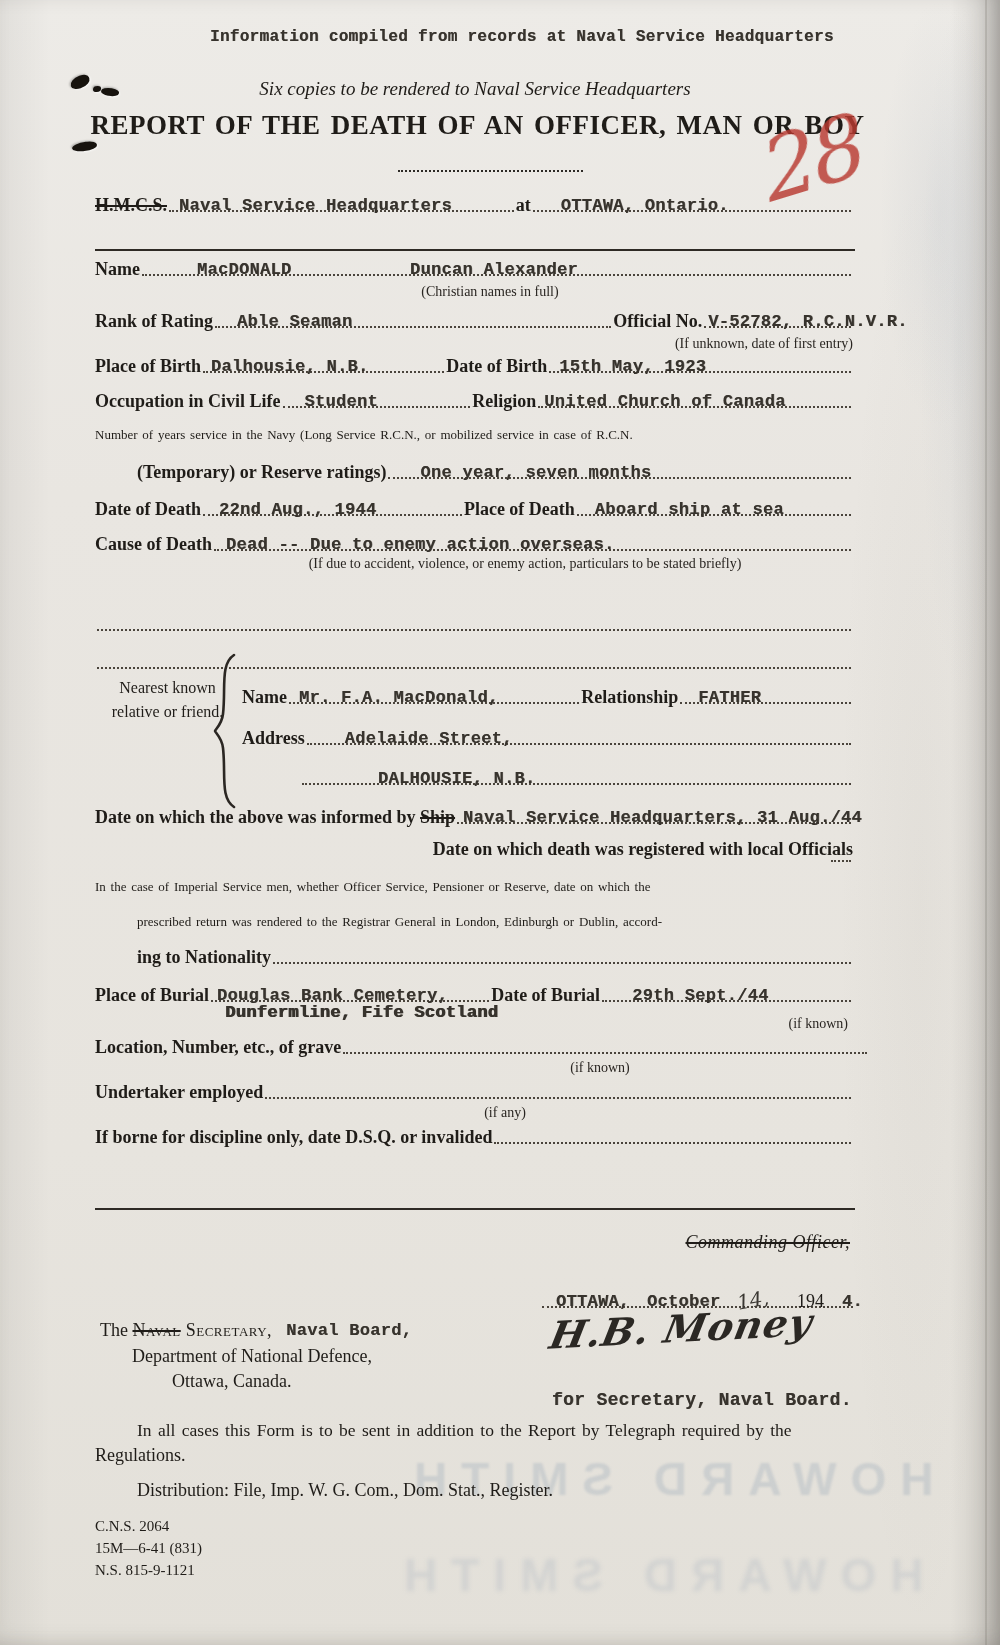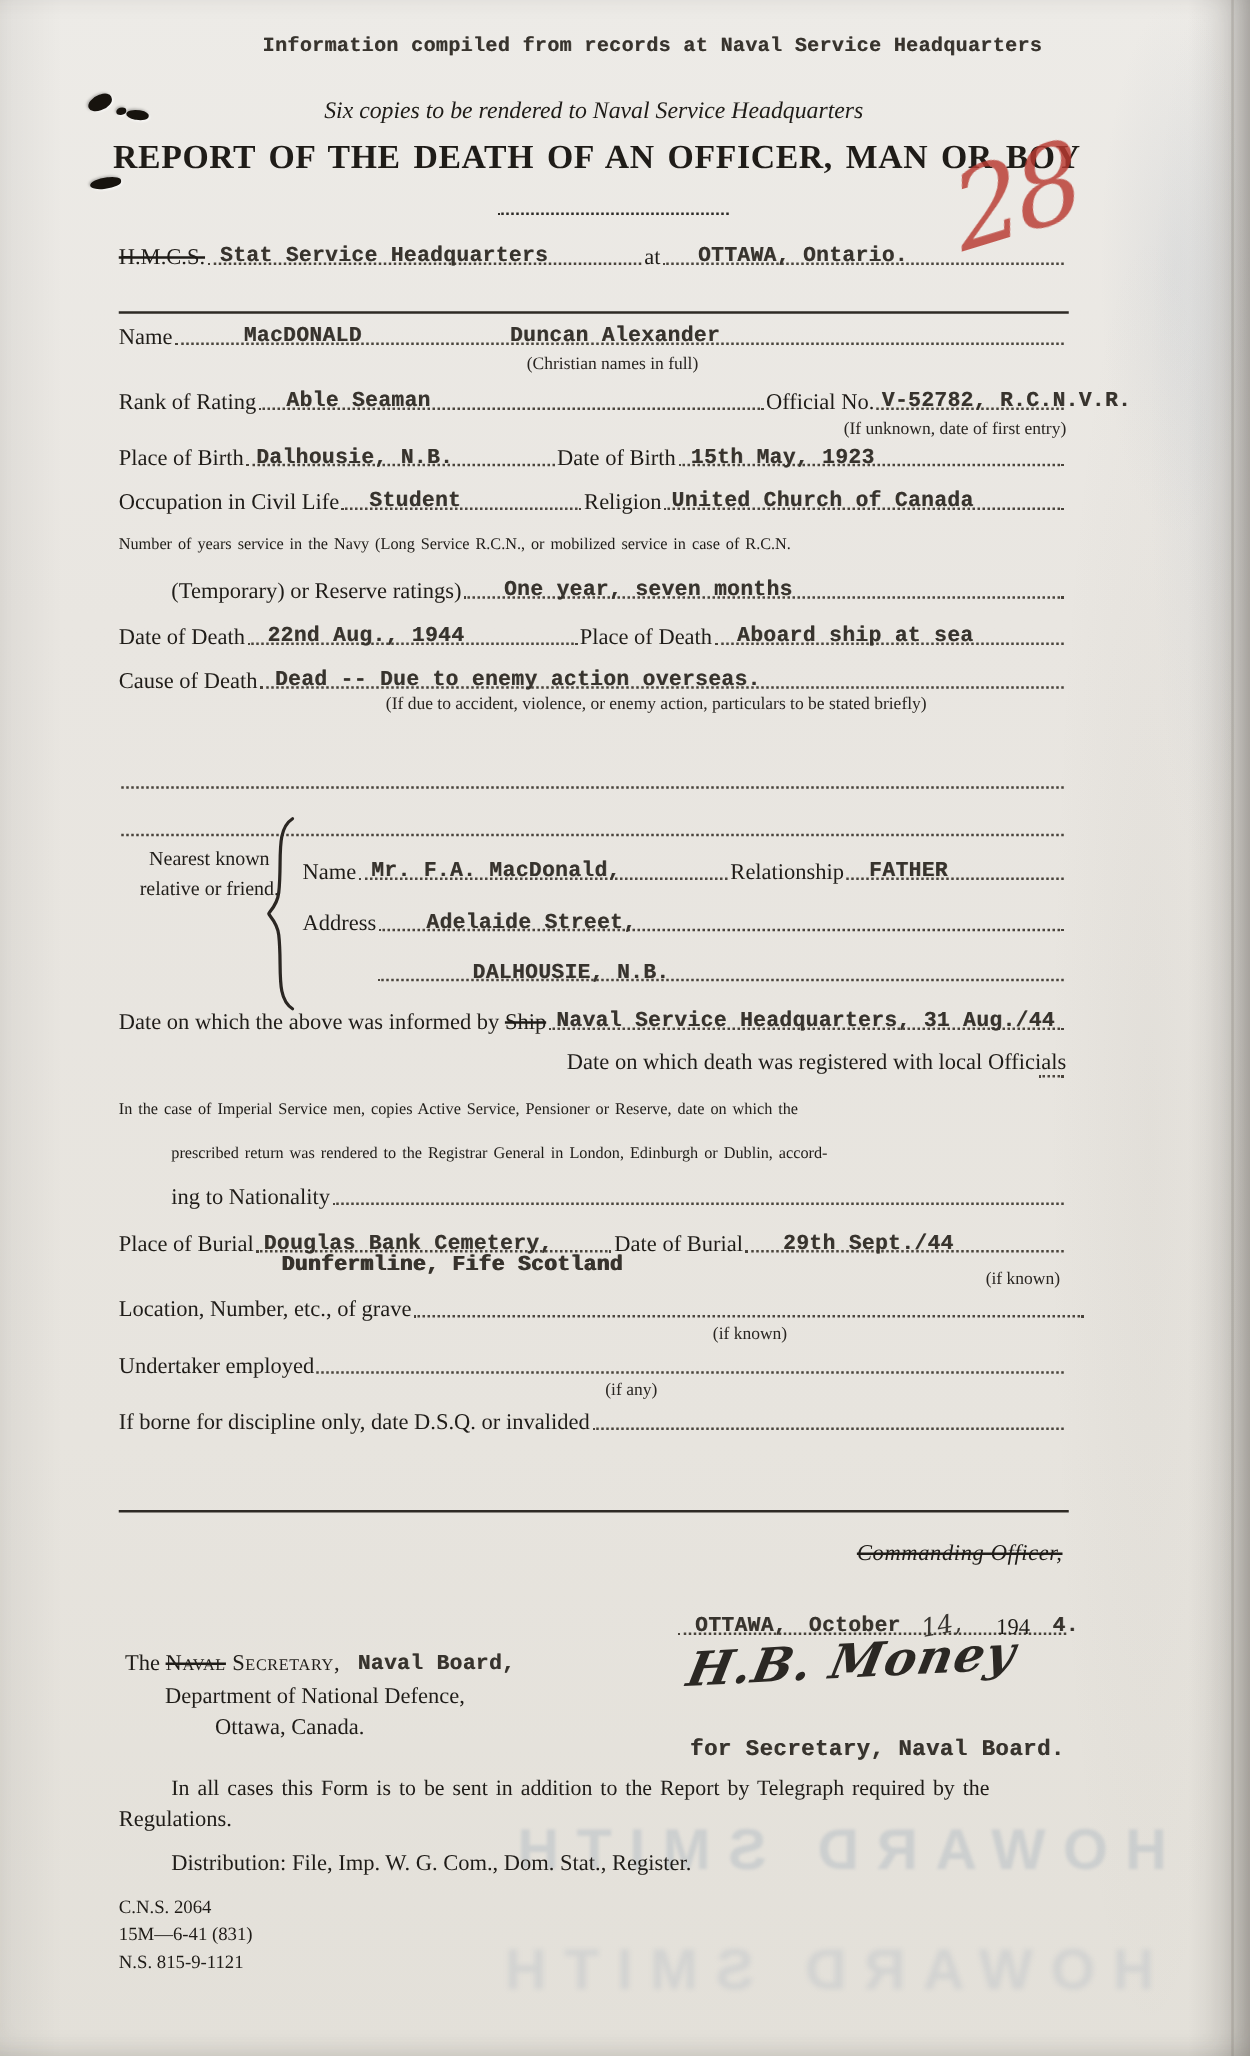--- a/index.html
+++ b/index.html
@@ -8,21 +8,21 @@
     font-family:"Liberation Serif",serif;color:#201d19;
     background:
       radial-gradient(closest-side at 94% 13%, rgba(165,175,188,0.16), transparent),
       radial-gradient(closest-side at 96% 21%, rgba(165,175,188,0.13), transparent),
       radial-gradient(closest-side at 92% 55%, rgba(120,115,105,0.05), transparent),
       linear-gradient(90deg, rgba(0,0,0,0.05), rgba(0,0,0,0) 5%, rgba(0,0,0,0) 95%, rgba(0,0,0,0.12)),
       linear-gradient(180deg,#edebe7 0%,#e9e6e1 30%,#e7e4de 70%,#e3e0d9 100%);
     box-shadow: inset -20px 0 26px -14px rgba(60,55,48,0.35), inset 0 -12px 22px -12px rgba(60,55,48,0.15);
   }
   .row{position:absolute;display:flex;align-items:flex-end;height:26px;}
-  .lbl{font-size:18px;line-height:22px;white-space:pre;color:#1f1c18;}
+  .lbl{font-size:18px;line-height:22px;white-space:pre;color:#1f1c18;font-weight:bold;}
   .dots{flex:1;border-bottom:2px dotted #4a443c;margin:0 2px 4px 2px;position:relative;min-width:20px;}
   .typed{font-family:"Liberation Mono",monospace;font-weight:700;font-size:17px;letter-spacing:0.3px;
          color:#37332d;white-space:pre;text-shadow:0.4px 0 0 rgba(55,51,45,0.65);}
   .dots .typed{position:absolute;bottom:-5px;}
   .typedline{position:absolute;font-family:"Liberation Mono",monospace;font-weight:700;font-size:17px;
          letter-spacing:0.3px;color:#37332d;white-space:pre;text-shadow:0.4px 0 0 rgba(55,51,45,0.65);}
   .typed-sm{font-size:16px;}
   .sub{position:absolute;font-size:14px;color:#292521;white-space:nowrap;}
   .pline{position:absolute;font-size:18px;color:#1f1c18;white-space:nowrap;}
   .fs17{font-size:13px;word-spacing:1.5px;}
@@ -65,21 +65,21 @@
 
   <div class="typedline typed-sm" style="left:210px;top:28px;">Information compiled from records at Naval Service Headquarters</div>
   <div class="pline" style="left:0;right:45px;top:110px;text-align:center;font-weight:700;font-size:27px;letter-spacing:0.5px;word-spacing:3px;">REPORT OF THE DEATH OF AN OFFICER, MAN OR BOY</div>
   <div class="pline" style="left:0;right:50px;top:78px;text-align:center;font-style:italic;font-size:19px;">Six copies to be rendered to Naval Service Headquarters</div>
   <div class="rednum">28</div>
   <div class="title-rule" style="left:398px;top:170px;width:185px;"></div>
 
   <div class="row" style="left:95px;right:147px;top:190px;">
     <span class="lbl struck">H.M.C.S.</span>
     <span class="dots" style="flex:2.6;">
-      <span class="typed" style="left:10px;">Stat Service Headquarters</span>
+      <span class="typed" style="left:10px;">Naval Service Headquarters</span>
     </span>
     <span class="lbl">at</span>
     <span class="dots" style="flex:2.4;">
       <span class="typed" style="left:28px;">OTTAWA, Ontario.</span>
     </span>
   </div>
   <div class="rule" style="left:95px;right:145px;top:249px;"></div>
 
   <div class="row" style="left:95px;right:147px;top:254px;">
     <span class="lbl">Name</span>
@@ -190,21 +190,21 @@
     <span class="dots">
       <span class="typed" style="left:6px;">Naval Service Headquarters, 31 Aug./44</span>
     </span>
   </div>
 
   <div class="row" style="left:95px;right:147px;top:838px;flex-direction:column;">
     <span class="lbl">Date on which death was registered with local Officials</span>
     <span class="dots"></span>
   </div>
 
-  <div class="pline fs17" style="left:95px;top:879px;">In the case of Imperial Service men, copies Active Service, Pensioner or Reserve, date on which the</div>
+  <div class="pline fs17" style="left:95px;top:879px;">In the case of Imperial Service men, whether Officer Service, Pensioner or Reserve, date on which the</div>
   <div class="pline fs17" style="left:137px;top:914px;">prescribed return was rendered to the Registrar General in London, Edinburgh or Dublin, accord-</div>
   <div class="row" style="left:137px;right:147px;top:942px;">
     <span class="lbl">ing to Nationality</span>
     <span class="dots"></span>
   </div>
 
   <div class="row" style="left:95px;right:147px;top:980px;">
     <span class="lbl">Place of Burial</span>
     <span class="dots" style="flex:1.9;">
       <span class="typed" style="left:6px;">Douglas Bank Cemetery,</span>

